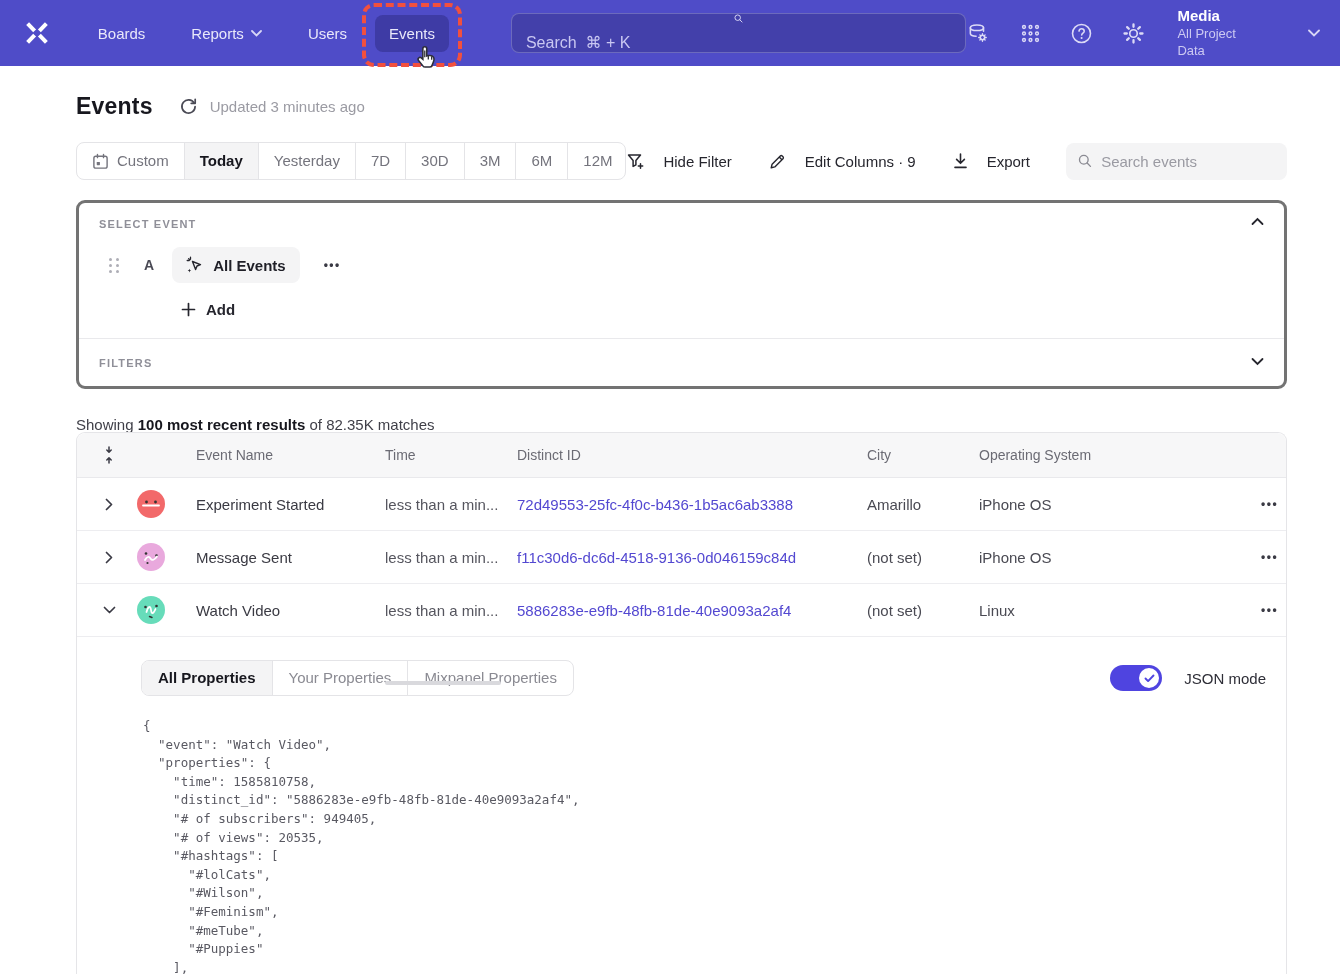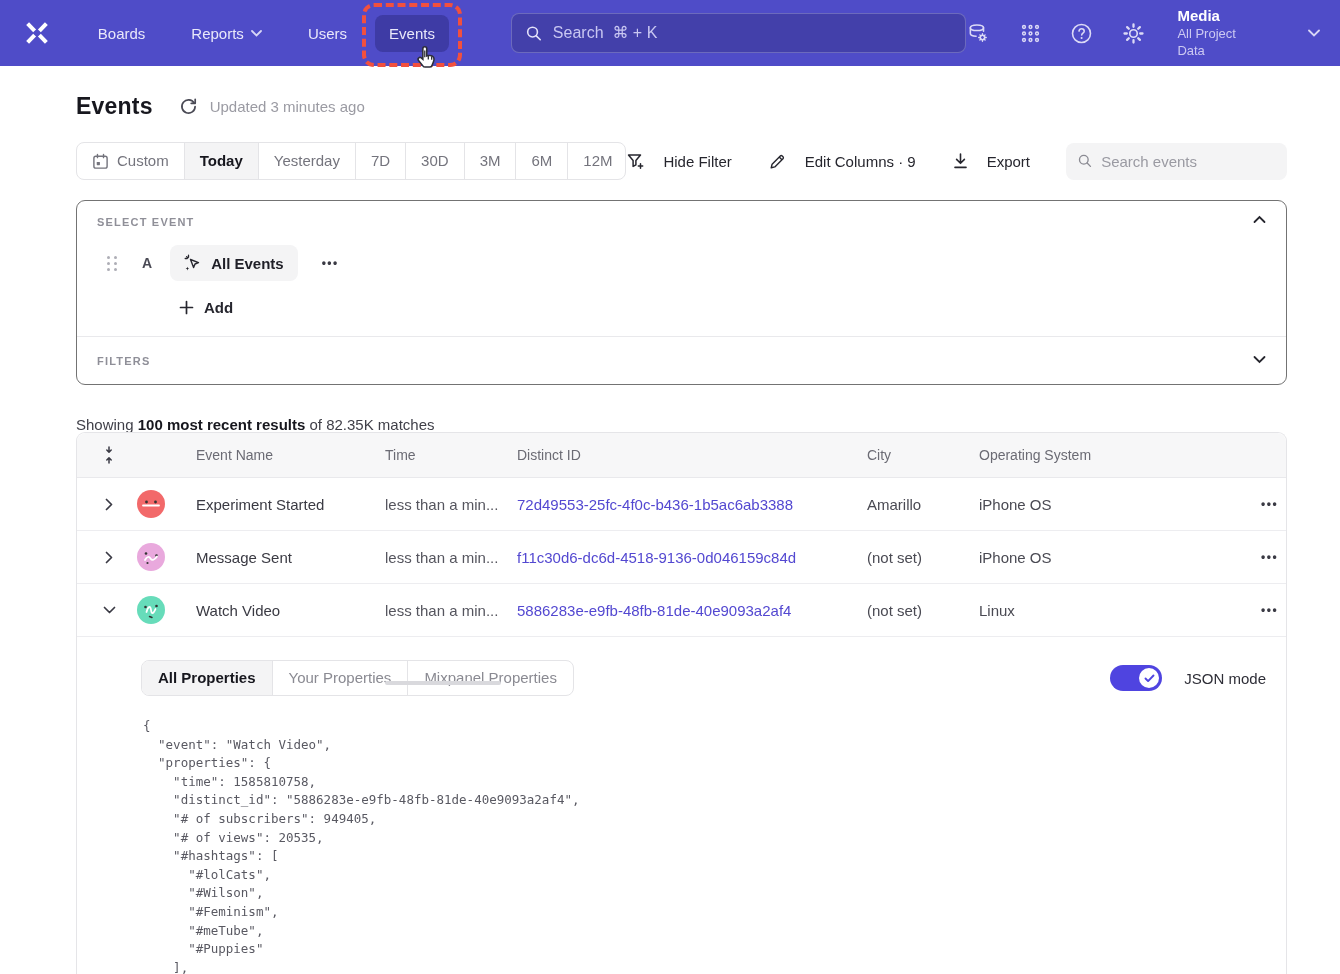--- a/index.html
+++ b/index.html
@@ -13,21 +13,21 @@
   .logo { width:34px; height:34px; display:flex; align-items:center; justify-content:center; cursor:pointer; }
   .nav-items { display:flex; align-items:center; margin-left:30px;text-align:right; }
   .nav-item { color:#e9e8fa; font-size:15px; font-weight:500; padding:10px 14px; cursor:pointer;
     display:flex; align-items:center; gap:7px; white-space:nowrap; }
   .nav-item.events { background:rgba(10,8,60,0.25); border-radius:8px; position:relative; margin-left:14px; }
   .annotation-box { position:absolute; left:-13px; top:-12px; width:100px; height:64px;
     border:4px dashed #f2503e; border-radius:12px; pointer-events:none; z-index:6; }
   .cursor-hand { position:absolute; left:40px; top:30px; z-index:7; }
   .nav-search { margin-left:62px; width:458px; height:40px; background:rgba(0,0,0,0.15);
     border:1px solid rgba(255,255,255,0.22); border-radius:8px; display:flex; align-items:center;
-    padding:0 14px; gap:11px; }
+    padding:0 14px; gap:11px;flex-direction:column; }
   .nav-search input { background:transparent; border:none; outline:none; color:#fff;
     font-size:16px; width:100%; font-family:"Liberation Sans",sans-serif; }
   .nav-search input::placeholder { color:#c9c7f2; }
   .nav-right { margin-left:auto; display:flex; align-items:center; gap:28px; }
   .nav-icon-btn { width:24px; height:24px; display:flex; align-items:center; justify-content:center; cursor:pointer; }
   .project-block { margin-left:4px; color:#fff; cursor:pointer; line-height:1.3; }
   .project-name { font-size:15px; font-weight:700; }
   .project-scope { font-size:13px; color:#ccc9f2; }
   .project-chevron { margin-left:14px; cursor:pointer; display:flex; }
 
@@ -50,21 +50,21 @@
   .toolbar { display:flex; align-items:center; gap:36px; }
   .tool-btn { display:flex; align-items:center; gap:18px; font-size:15px; font-weight:500;
     color:#26262e; cursor:pointer; white-space:nowrap; }
   .search-events { width:221px; height:37px; background:#f4f4f5; border-radius:8px;
     display:flex; align-items:center; gap:9px; padding:0 12px; }
   .search-events input { background:transparent; border:none; outline:none; font-size:15px;
     color:#26262e; width:100%; font-family:"Liberation Sans",sans-serif; }
   .search-events input::placeholder { color:#9a9aa2; }
 
   
-  .query-card { top:200px; border:1px solid #737373; border-radius:9px; }
+  .query-card { top:200px; border:3px solid #737373; border-radius:9px; }
   .qsection { position:relative; }
   .qlabel { font-size:11px; letter-spacing:1.2px; color:#8f8f98; font-weight:600; }
   .select-section { padding:15px 20px 20px 20px; }
   .event-row { display:flex; align-items:center; margin-top:17px; }
   .drag-handle { display:grid; grid-template-columns:4px 4px; gap:3px; cursor:grab; margin-left:10px; }
   .drag-handle i { width:3px; height:3px; background:#aeaeb6; border-radius:50%; }
   .step-letter { margin-left:24px; font-size:14px; font-weight:600; color:#4a4a55; }
   .event-pill { margin-left:18px; background:#f4f4f5; border-radius:8px; padding:9px 14px;
     display:flex; align-items:center; gap:9px; cursor:pointer; }
   .event-pill span { font-size:15px; font-weight:700; color:#1f1f27; }

